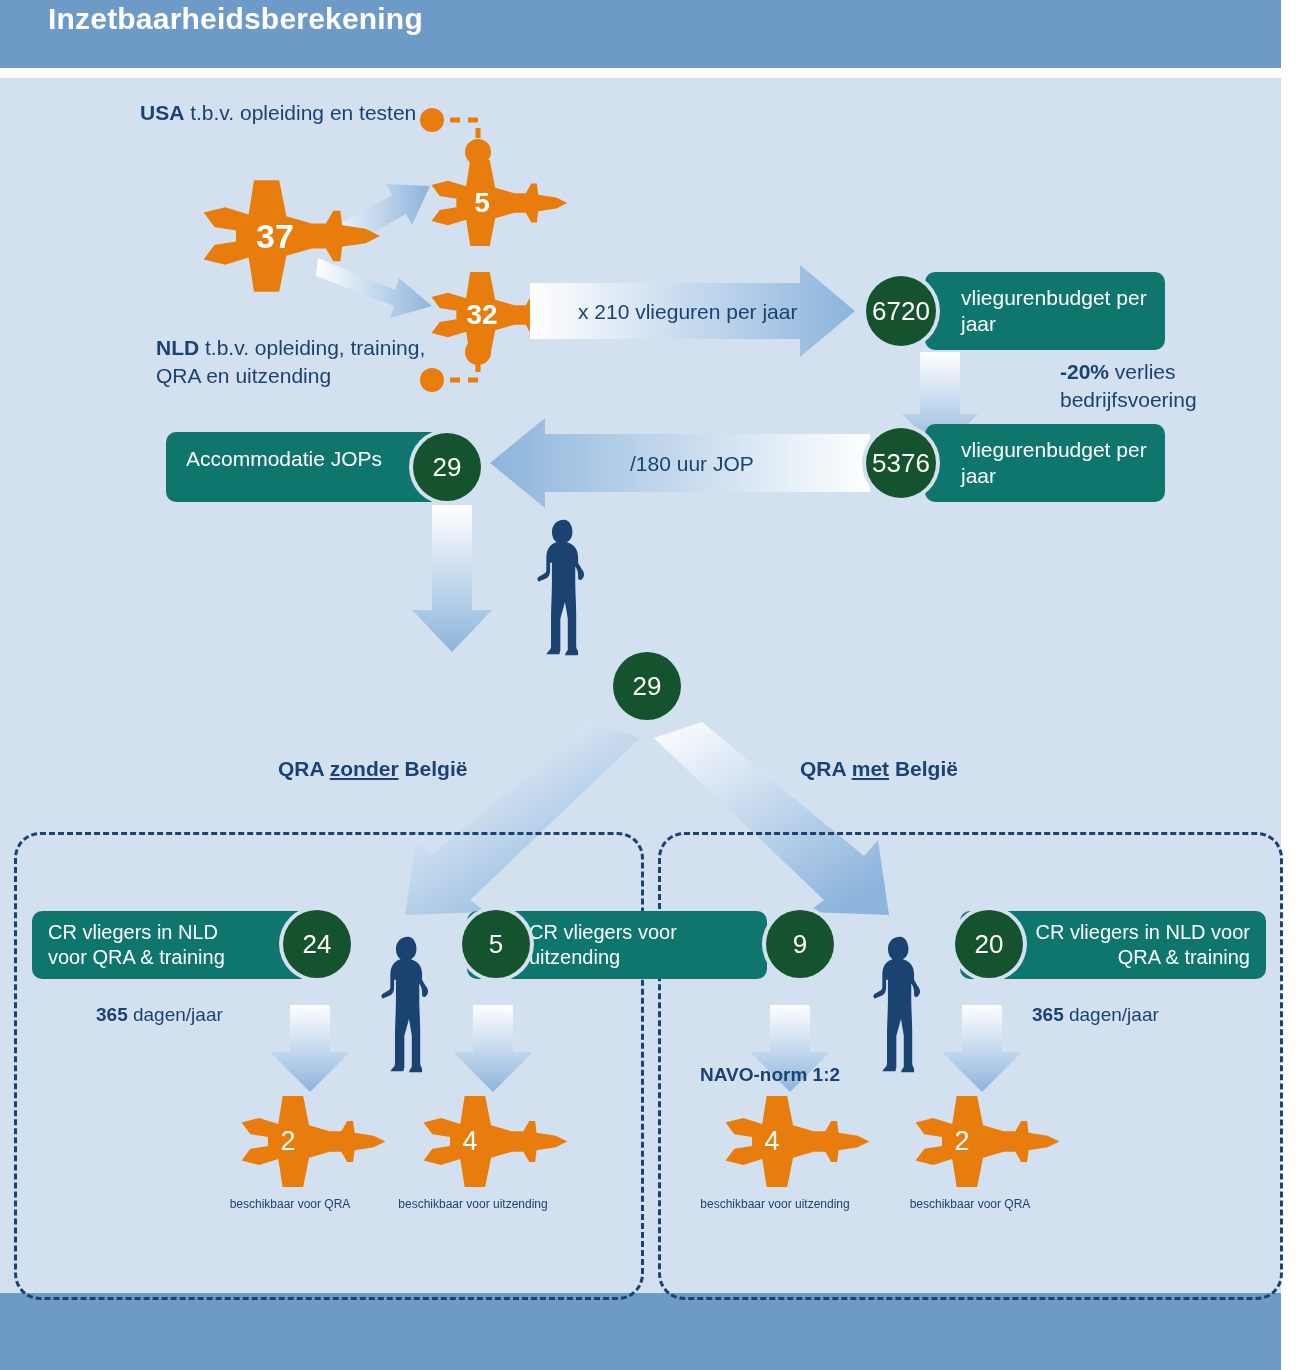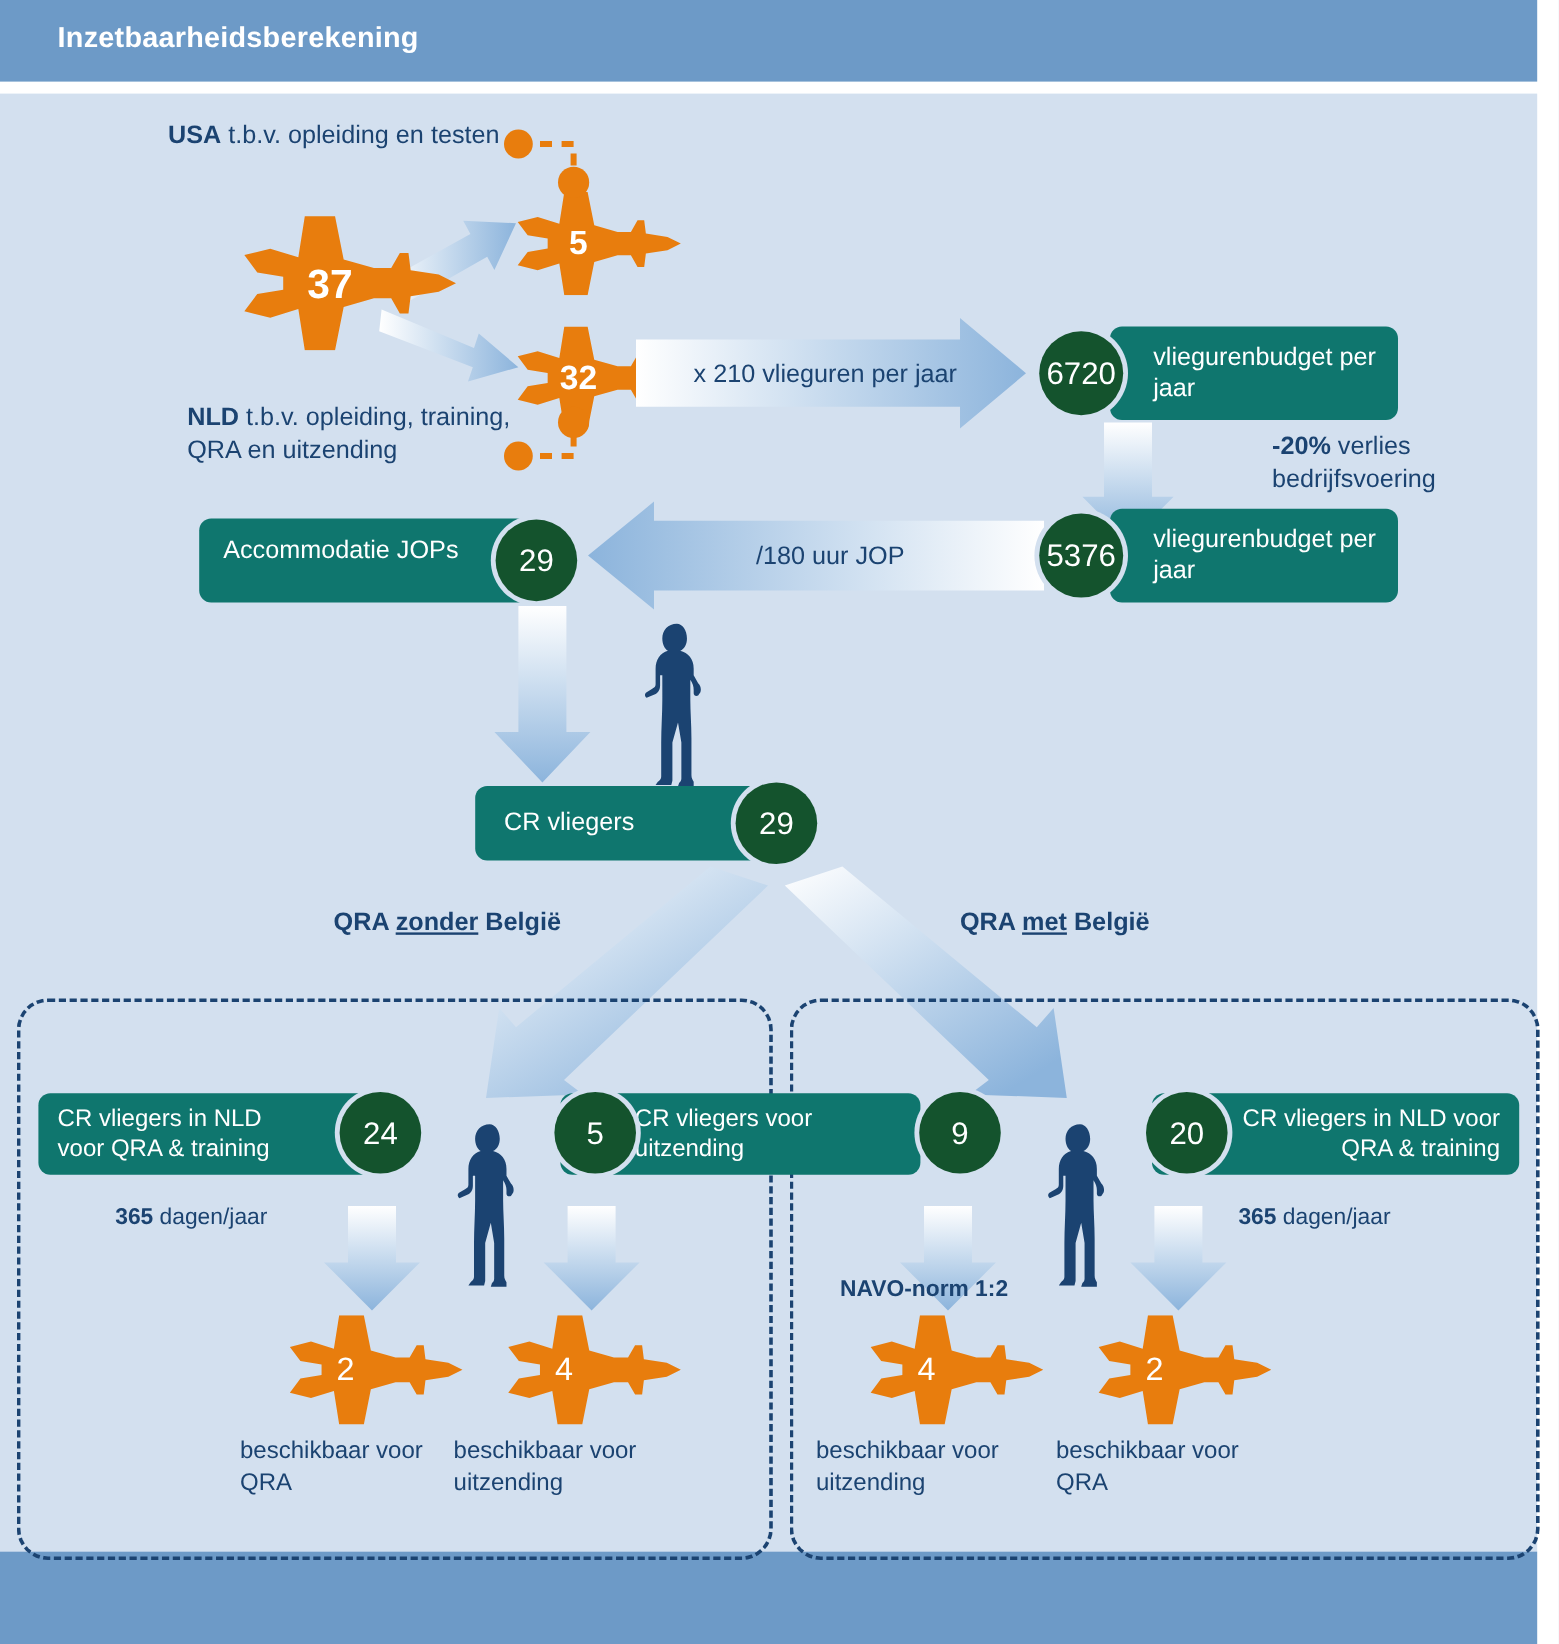--- a/index.html
+++ b/index.html
@@ -9,22 +9,22 @@
     font-family:"Liberation Sans", sans-serif;
     overflow:hidden;
   }
   #stage{position:relative;width:1299px;height:1370px;}
 
   .header-bar{
     position:absolute;left:0;top:0;width:1281px;height:68px;
     background:#6d9ac7;
   }
   .header-title{
-    position:absolute;left:48px;top:18px;
-    font-size:24px;font-weight:bold;color:#ffffff;
+    position:absolute;left:48px;top:2px;
+    font-size:30px;font-weight:bold;color:#ffffff;
     letter-spacing:0.2px;
   }
   .body-bg{
     position:absolute;left:0;top:78px;width:1281px;height:1215px;
     background:#d3e0ef;
   }
   .footer-bar{
     position:absolute;left:0;top:1293px;width:1281px;height:77px;
     background:#6d9ac7;
   }
@@ -43,21 +43,21 @@
     display:flex;align-items:center;justify-content:center;
     color:#ffffff;font-size:26px;
     box-shadow:0 0 0 4px #d3e0ef;
   }
 
   
   .lbl{position:absolute;color:#1b4371;font-size:21px;line-height:1.35;}
   .lbl b{font-weight:bold;}
   .lbl .u{text-decoration:underline;}
   .small{font-size:19px;}
-  .cap{position:absolute;color:#1b4371;font-size:20px;line-height:1.35;}
+  .cap{position:absolute;color:#1b4371;font-size:12px;line-height:1.35;text-align:center;}
 
   
   .dashbox{
     position:absolute;border:3px dashed #1b4371;border-radius:26px;
     box-sizing:border-box;
   }
 
   svg{display:block;overflow:visible;}
   .svglayer{position:absolute;left:0;top:0;width:1299px;height:1370px;pointer-events:none;}
 </style>
@@ -240,23 +240,20 @@
   </div>
   <div class="ocirc" style="left:866px;top:428px;width:70px;height:70px;">5376</div>
 
   <div class="lbl" style="left:630px;top:450px;">/180 uur JOP</div>
 
   <div class="pill" style="left:166px;top:432px;width:290px;height:70px;padding:0 60px 16px 20px;">
     <span class="txt" style="width:215px;">Accommodatie JOPs</span>
   </div>
   <div class="ocirc" style="left:413px;top:433px;width:68px;height:68px;">29</div>
 
-  <div class="pill" style="left:396px;top:655px;width:250px;height:62px;padding:0 60px 0 24px;">
-    <span class="txt">CR vliegers</span>
-  </div>
   <div class="ocirc" style="left:613px;top:652px;width:68px;height:68px;">29</div>
 
   <div class="lbl" style="left:278px;top:755px;font-weight:bold;">
     <span>QRA </span><span class="u">zonder</span><span> België</span>
   </div>
   <div class="lbl" style="left:800px;top:755px;font-weight:bold;">
     <span>QRA </span><span class="u">met</span><span> België</span>
   </div>
 
   <div class="dashbox" style="left:14px;top:832px;width:630px;height:468px;"></div>

